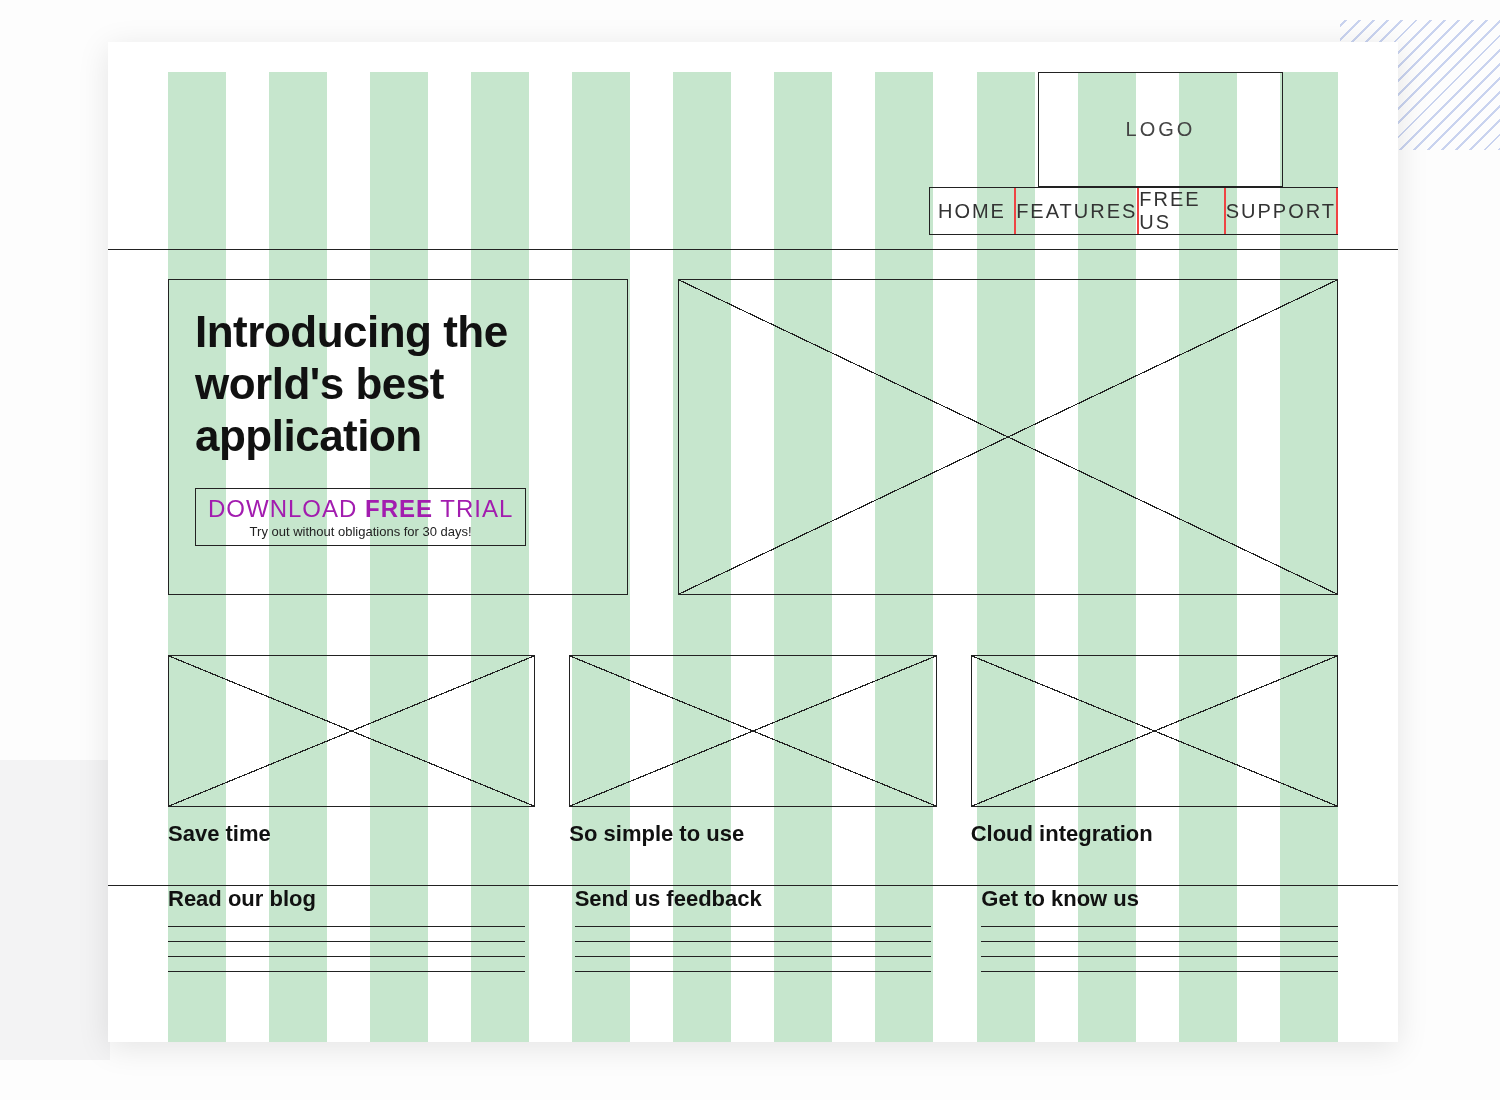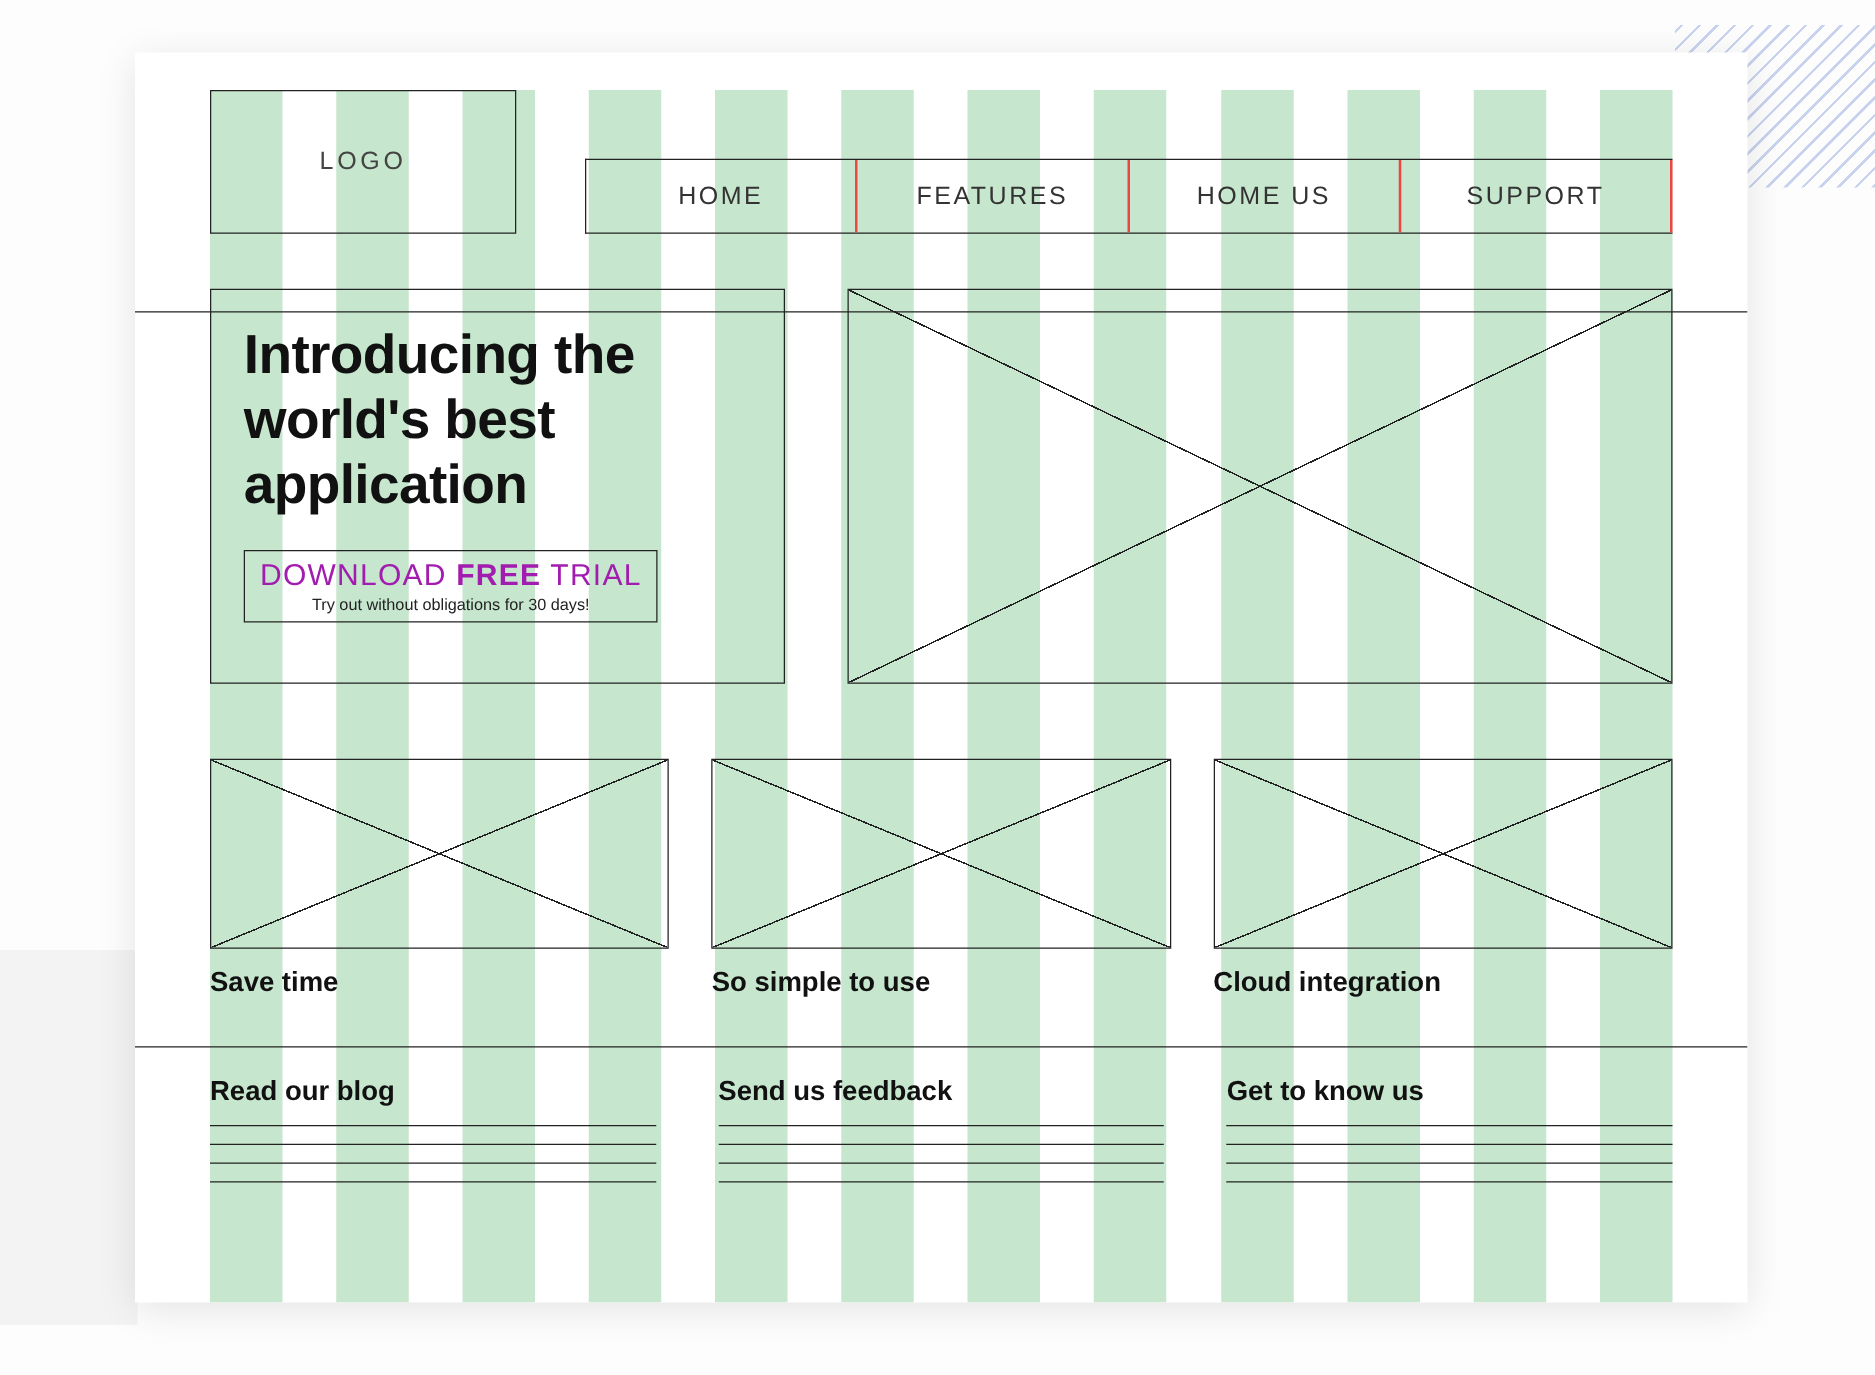--- a/index.html
+++ b/index.html
@@ -72,20 +72,21 @@
   .content {
     position: relative;
     z-index: 2;
     padding: 30px 60px 0 60px;
   }
 
   
   .header {
     display: flex;
     align-items: flex-end;
+    flex-direction: column;
   }
   .logo-box {
     width: 245px;
     height: 115px;
     border: 1px solid #222;
     display: flex;
     align-items: center;
     justify-content: center;
     letter-spacing: 3px;
     font-size: 20px;
@@ -192,21 +193,20 @@
 
   .hr2 {
     margin-top: 38px;
     border-top: 1px solid #222;
     margin-left: -60px;
     margin-right: -60px;
   }
 
   
   .footer-cols {
-    margin-top: 22px;
     display: flex;
     gap: 50px;
   }
   .fcol { flex: 1; }
   .fcol .title {
     font-size: 22px;
     font-weight: 700;
     color: #111;
     margin-bottom: 10px;
   }
@@ -252,21 +252,21 @@
 
   <div class="hr-full hr1"></div>
 
   <div class="content">
 
     <div class="header">
       <div class="logo-box">LOGO</div>
       <div class="nav">
         <div class="nav-item">HOME</div>
         <div class="nav-item">FEATURES</div>
-        <div class="nav-item">HOME US</div>
+        <div class="nav-item">FREE US</div>
         <div class="nav-item">SUPPORT</div>
       </div>
     </div>
 
     <div class="hero">
       <div class="hero-left">
         <div class="hero-title">Introducing the world's best application</div>
         <div class="cta">
           <div class="cta-line1">
             <span>DOWNLOAD </span><span class="strong">FREE</span><span> TRIAL</span>

